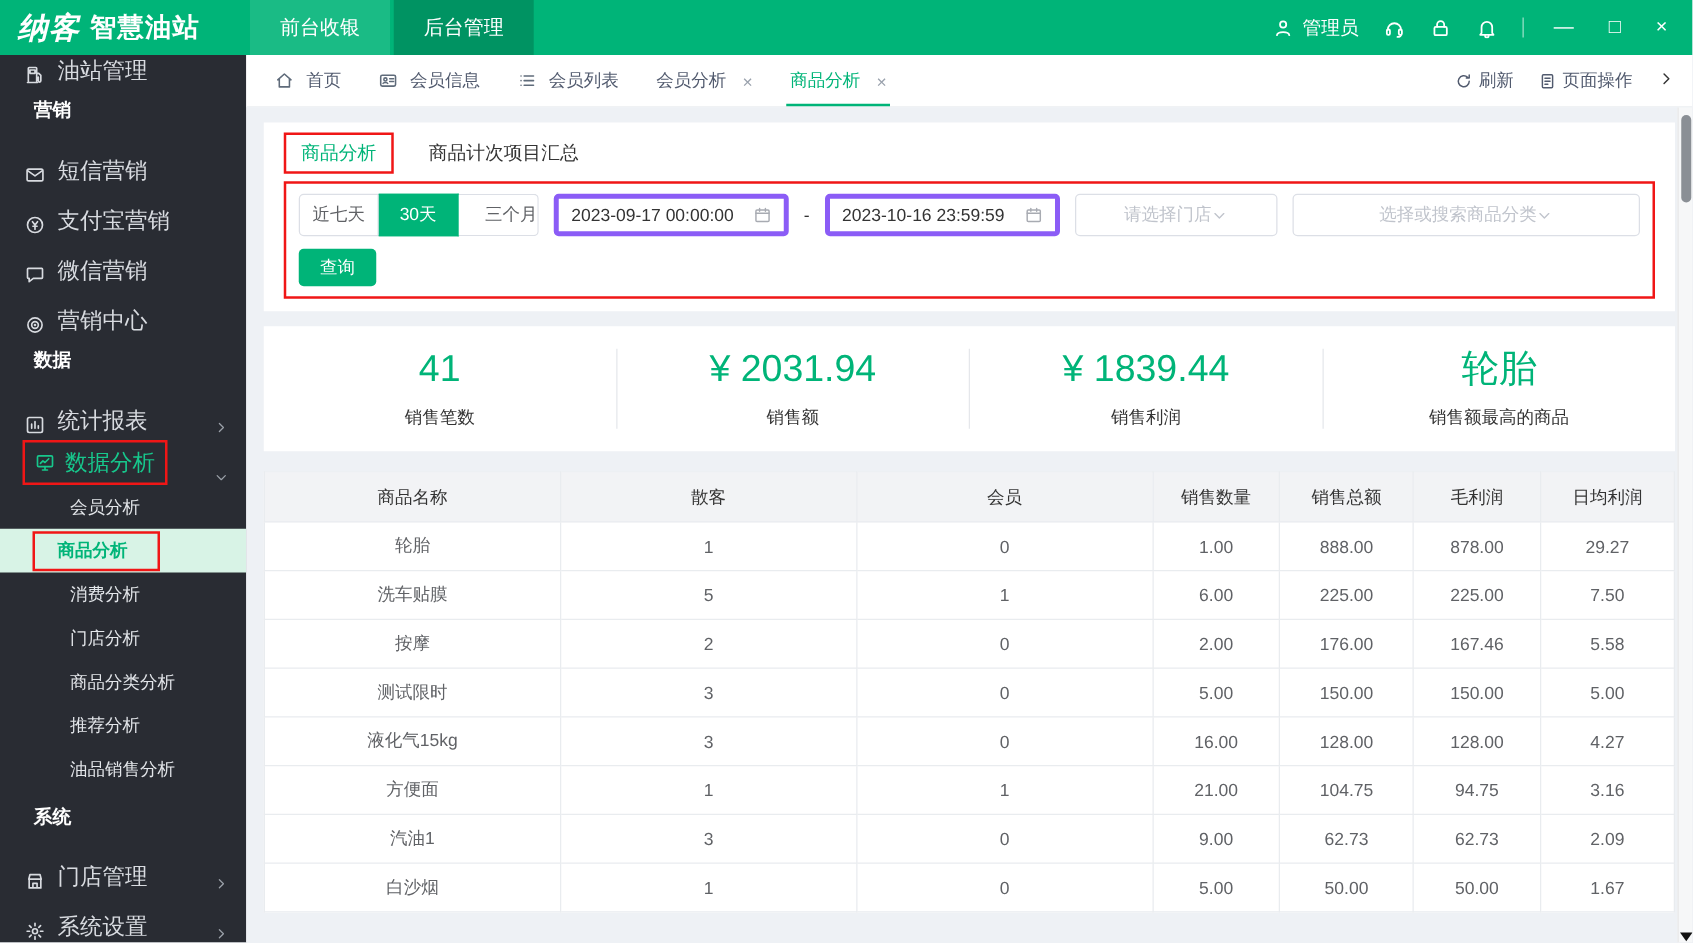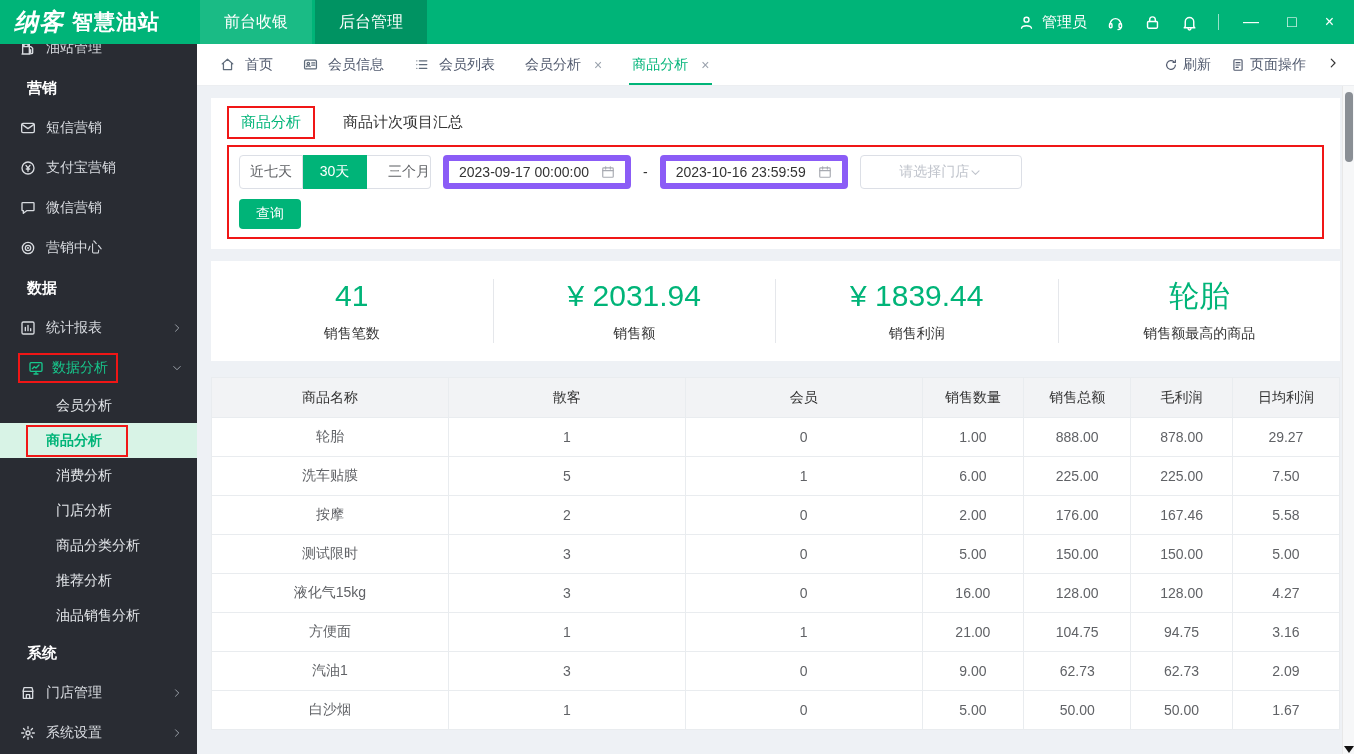--- a/index.html
+++ b/index.html
@@ -30,21 +30,21 @@
   .hdr .ic{width:17px;height:17px;}
   .hdr-sep{width:1px;height:16px;background:rgba(255,255,255,.6);}
   .winbtn{cursor:pointer;font-size:16px;line-height:1;padding:2px 4px;}
 
   
   .body-row{display:flex;height:710px;}
   .sidebar{width:197px;background:var(--sidebar-bg);color:#d8dbe0;overflow:hidden;flex-shrink:0;}
   .main{flex:1;min-width:0;display:flex;flex-direction:column;}
 
   
-  .side-item{height:40px;display:flex;align-items:center;gap:10px;padding-left:20px;font-size:14px;cursor:pointer;color:#d8dbe0;}
+  .side-item{height:40px;display:flex;align-items:flex-end;gap:10px;padding-left:20px;font-size:18px;cursor:pointer;color:#d8dbe0;}
   .side-item .ic{width:16px;height:16px;flex-shrink:0;}
   .side-item.partial{margin-top:-16px;}
   .side-section{height:40px;display:flex;align-items:center;padding-left:27px;font-size:15px;font-weight:bold;color:#fff;cursor:pointer;}
   .side-item .chev{margin-left:auto;margin-right:14px;width:12px;height:12px;color:#9aa0a8;}
   .side-item.active-parent{color:#17c78c;padding-left:18px;}
   .red-box{border:2px solid var(--red);display:inline-flex;align-items:center;gap:8px;}
   .parent-box{padding:4px 8px;}
   .submenu{}
   .sub-item{height:35px;display:flex;align-items:center;padding-left:56px;font-size:14px;color:#e3e6ea;cursor:pointer;}
   .sub-item.active{background:#d8f3e6;color:var(--green);font-weight:bold;padding-left:26px;}
@@ -70,21 +70,21 @@
   .page-tab{font-size:15px;color:#333;cursor:pointer;padding:7px 2px;}
   .page-tab.annotated{border:2px solid var(--red);padding:5px 12px;color:var(--green);}
   .filter-wrap{border:2px solid var(--red);padding:8px 10px;margin-top:6px;}
   .filter-row{display:flex;align-items:center;gap:12px;}
   .btn-group{display:flex;}
   .bg-btn{width:64px;height:34px;display:flex;align-items:center;justify-content:center;border:1px solid #dcdfe6;background:#fff;color:#606266;font-size:14px;cursor:pointer;}
   .bg-btn:first-child{border-radius:4px 0 0 4px;}
   .bg-btn:last-child{border-radius:0 4px 4px 0;padding-left:21px;}
   .bg-btn + .bg-btn{border-left:none;}
   .bg-btn.active{background:var(--green);border-color:var(--green);color:#fff;}
-  .date-input{width:188px;height:34px;border:6px solid #8b5cf6;border-radius:4px;background:#fff;display:flex;align-items:center;justify-content:space-between;padding:0 10px;font-size:14px;color:#333;cursor:pointer;}
+  .date-input{width:188px;height:34px;border:4px solid #8b5cf6;border-radius:4px;background:#fff;display:flex;align-items:center;justify-content:space-between;padding:0 10px;font-size:14px;color:#333;cursor:pointer;}
   .date-input .ic{width:14px;height:14px;color:#a8abb2;}
   .range-sep{color:#333;}
   .select{height:34px;border:1px solid #dcdfe6;border-radius:4px;background:#fff;display:flex;align-items:center;justify-content:center;padding:0 10px;font-size:14px;color:var(--ph);cursor:pointer;}
   .select .ic{width:13px;height:13px;color:#c0c4cc;}
   .select-store{width:162px;}
   .select-category{flex:1;}
   .query-btn{margin-top:10px;width:62px;height:30px;background:var(--green);color:#fff;border:none;border-radius:4px;font-size:14px;cursor:pointer;font-family:inherit;}
 
   
   .stats{margin-top:12px;display:flex;padding:18px 0;}
@@ -415,20 +415,26 @@
                 <svg class="ic">
                     <use href="#i-cal"></use>
                   </svg>
               </div>
               <div class="select select-store">
                 <span>请选择门店</span>
                 <svg class="ic">
                     <use href="#i-chev-d"></use>
                   </svg>
               </div>
+              <div class="select select-category">
+                <span>选择或搜索商品分类</span>
+                <svg class="ic">
+                    <use href="#i-chev-d"></use>
+                  </svg>
+              </div>
             </div>
             <button class="query-btn">查询</button>
           </div>
         </div>
 
         <div class="panel stats">
           <div class="stat">
             <div class="stat-value">41</div>
             <div class="stat-label">销售笔数</div>
           </div>

